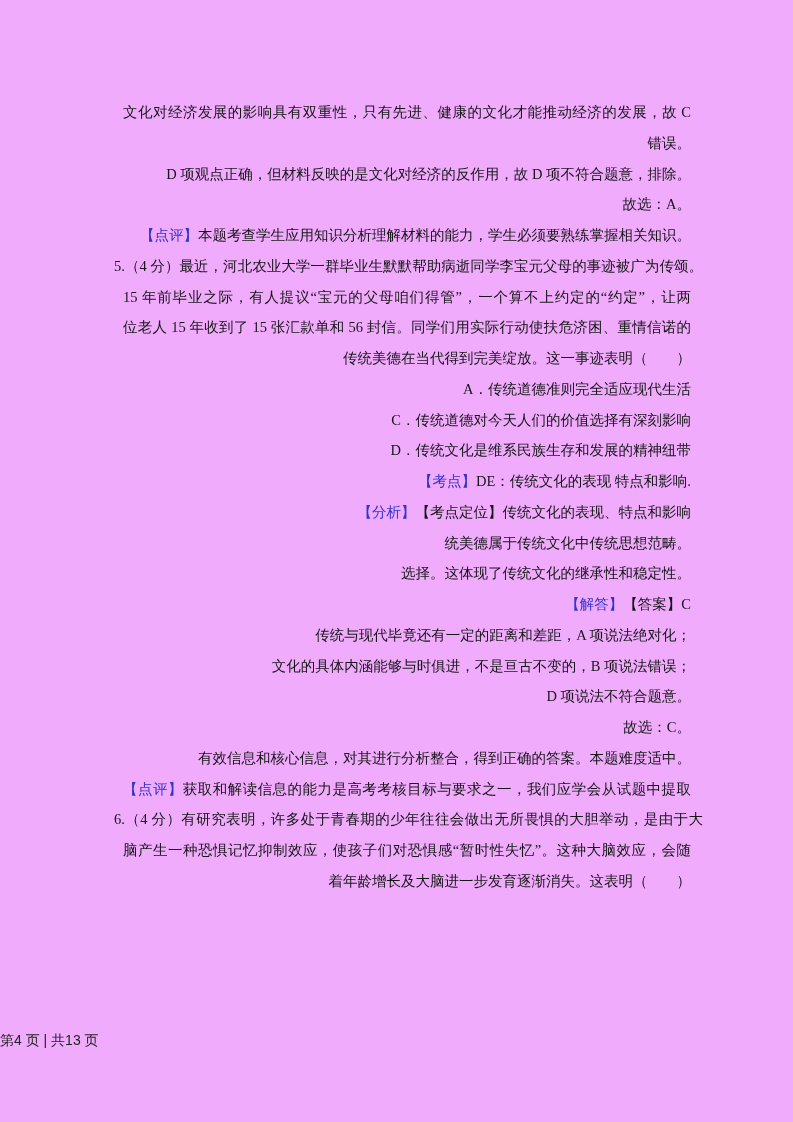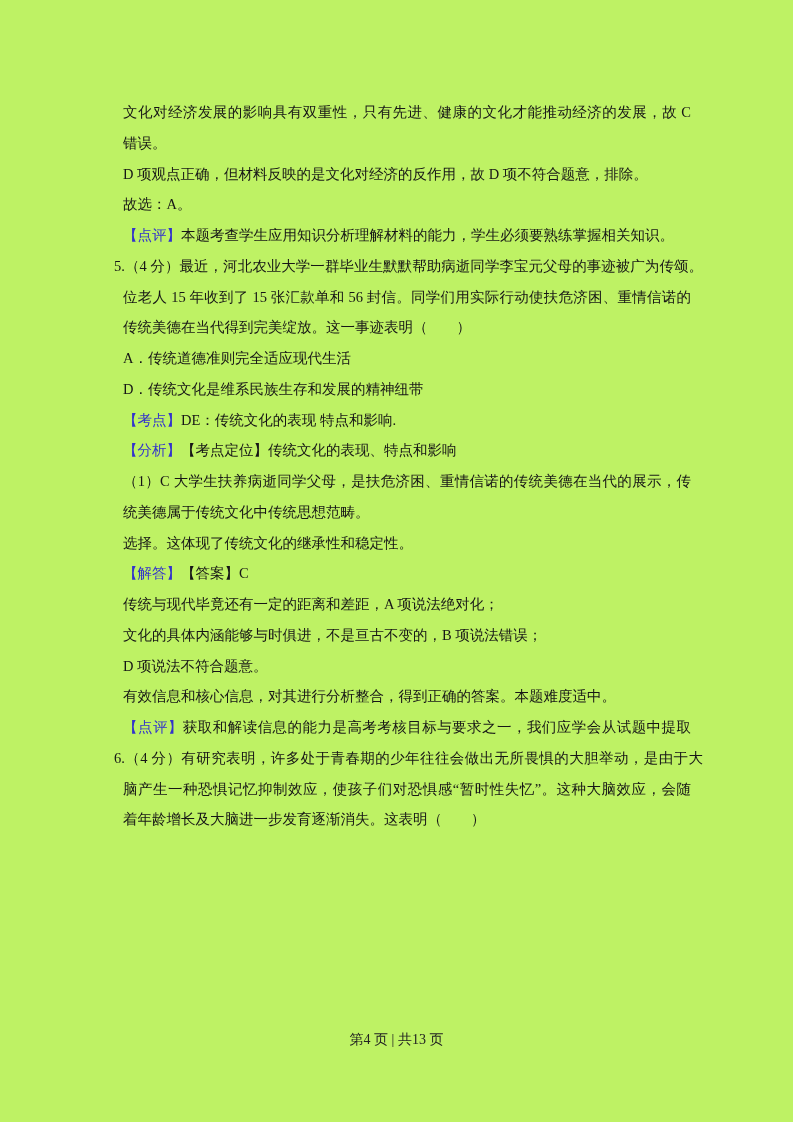--- a/index.html
+++ b/index.html
@@ -1,62 +1,64 @@
 <!DOCTYPE html>
 <html style="--accent: #3333cc;"><head>
 <meta charset="utf-8">
 <style>
   html,body{margin:0;padding:0;background:#ffffff;}
   body{width:793px;height:1122px;}
   .page{
-    position:relative;width:793px;height:1122px;background:#bef264;overflow:hidden;
+    position:relative;width:793px;height:1122px;background:#f0abfc;overflow:hidden;
     font-family:"Liberation Serif","DejaVu Serif",serif;color:#161616;
   }
   .content{position:absolute;top:97px;left:102px;width:589px;}
   .ln{
     font-size:14.5px;line-height:30.75px;height:30.75px;
-    white-space:nowrap;text-align:left;
+    white-space:nowrap;text-align:right;
   }
   .ln.body{margin-left:21px;width:568px;}
   .ln.q{margin-left:12px;width:589px;}
   .fill{text-align:justify;text-align-last:justify;}
   .blue{color:var(--accent,#3333cc);}
   .footer{
-    position:absolute;top:1030px;left:0;width:793px;text-align:center;
+    position:absolute;top:1030px;left:0;width:793px;
     font-size:14px;line-height:20px;color:#222222;
-    font-family:Liberation Serif, serif;
+    font-family:Liberation Sans, sans-serif;
   }
 </style>
 </head>
 <body>
 
 <div class="page">
   <div class="content">
 
     <div class="ln body fill"><span>文化对经济发展的影响具有双重性，只有先进、健康的文化才能推动经济的发展，故 C</span></div>
     <div class="ln body"><span>错误。</span></div>
     <div class="ln body"><span>D 项观点正确，但材料反映的是文化对经济的反作用，故 D 项不符合题意，排除。</span></div>
     <div class="ln body"><span>故选：A。</span></div>
     <div class="ln body"><span class="blue">【点评】</span><span>本题考查学生应用知识分析理解材料的能力，学生必须要熟练掌握相关知识。</span></div>
 
     <div class="ln q fill"><span>5.（4 分）最近，河北农业大学一群毕业生默默帮助病逝同学李宝元父母的事迹被广为传颂。</span></div>
+    <div class="ln body fill"><span>15 年前毕业之际，有人提议“宝元的父母咱们得管”，一个算不上约定的“约定”，让两</span></div>
     <div class="ln body fill"><span>位老人 15 年收到了 15 张汇款单和 56 封信。同学们用实际行动使扶危济困、重情信诺的</span></div>
     <div class="ln body"><span>传统美德在当代得到完美绽放。这一事迹表明（　　）</span></div>
     <div class="ln body"><span>A．传统道德准则完全适应现代生活</span></div>
+    <div class="ln body"><span>C．传统道德对今天人们的价值选择有深刻影响</span></div>
     <div class="ln body"><span>D．传统文化是维系民族生存和发展的精神纽带</span></div>
 
     <div class="ln body"><span class="blue">【考点】</span><span>DE：传统文化的表现 特点和影响.</span></div>
     <div class="ln body"><span class="blue">【分析】</span><span>【考点定位】传统文化的表现、特点和影响</span></div>
-    <div class="ln body fill"><span>（1）C 大学生扶养病逝同学父母，是扶危济困、重情信诺的传统美德在当代的展示，传</span></div>
     <div class="ln body"><span>统美德属于传统文化中传统思想范畴。</span></div>
     <div class="ln body"><span>选择。这体现了传统文化的继承性和稳定性。</span></div>
     <div class="ln body"><span class="blue">【解答】</span><span>【答案】C</span></div>
     <div class="ln body"><span>传统与现代毕竟还有一定的距离和差距，A 项说法绝对化；</span></div>
     <div class="ln body"><span>文化的具体内涵能够与时俱进，不是亘古不变的，B 项说法错误；</span></div>
     <div class="ln body"><span>D 项说法不符合题意。</span></div>
+    <div class="ln body"><span>故选：C。</span></div>
     <div class="ln body"><span>有效信息和核心信息，对其进行分析整合，得到正确的答案。本题难度适中。</span></div>
     <div class="ln body fill"><span class="blue">【点评】</span><span>获取和解读信息的能力是高考考核目标与要求之一，我们应学会从试题中提取</span></div>
 
     <div class="ln q fill"><span>6.（4 分）有研究表明，许多处于青春期的少年往往会做出无所畏惧的大胆举动，是由于大</span></div>
     <div class="ln body fill"><span>脑产生一种恐惧记忆抑制效应，使孩子们对恐惧感“暂时性失忆”。这种大脑效应，会随</span></div>
     <div class="ln body"><span>着年龄增长及大脑进一步发育逐渐消失。这表明（　　）</span></div>
 
   </div>
 
   <div class="footer">

